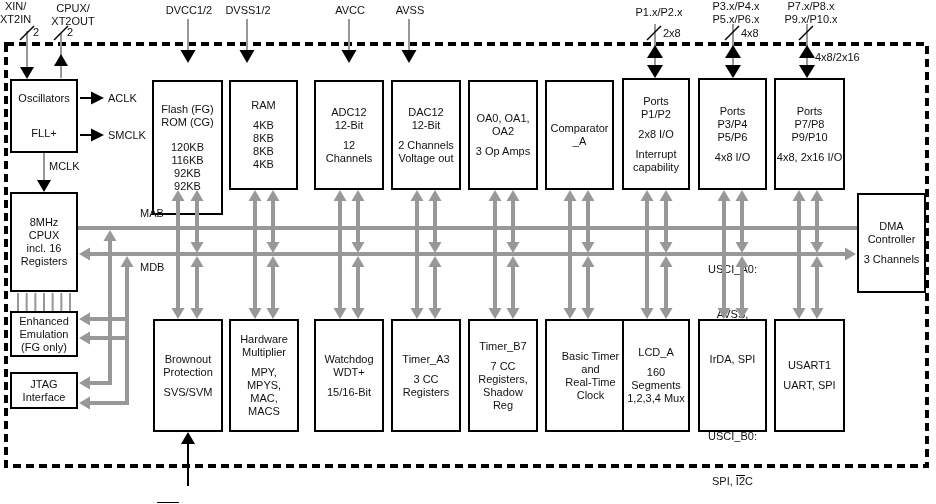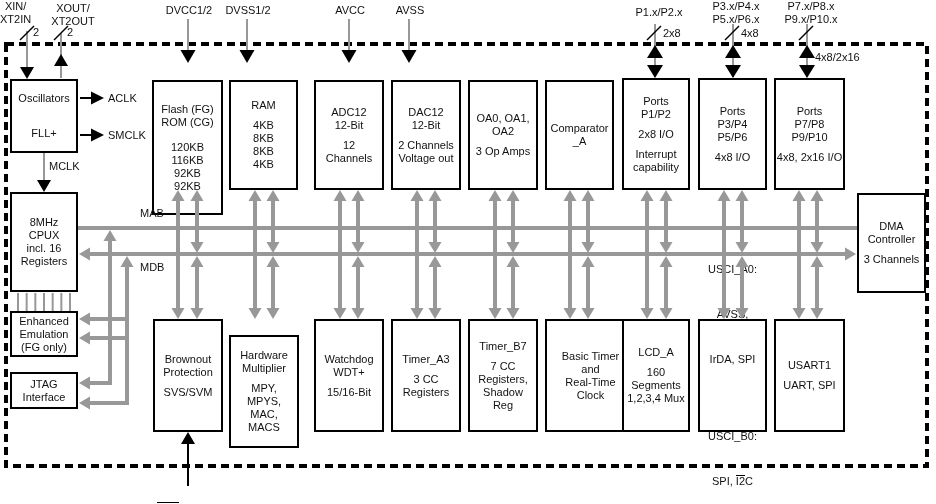--- a/index.html
+++ b/index.html
@@ -24,21 +24,21 @@
 </head>
 <body>
 
 <div id="canvas">
 
   <div class="lbl" style="left:0;top:2;width:46;">
     <div>XIN/</div>
     <div>XT2IN</div>
   </div>
   <div class="lbl" style="left:42;left:42px;top:2px;width:62px;">
-    <div>XOUT/</div>
+    <div>CPUX/</div>
     <div>XT2OUT</div>
   </div>
   <div class="lbl" style="left:153px;top:4px;width:72px;">DVCC1/2</div>
   <div class="lbl" style="left:212px;top:4px;width:72px;">DVSS1/2</div>
   <div class="lbl" style="left:314px;top:4px;width:72px;">AVCC</div>
   <div class="lbl" style="left:374px;top:4px;width:72px;">AVSS</div>
   <div class="lbl" style="left:616px;top:6px;width:86px;">P1.x/P2.x</div>
   <div class="lbl" style="left:693px;top:0px;width:86px;">
     <div>P3.x/P4.x</div>
     <div>P5.x/P6.x</div>
@@ -146,21 +146,21 @@
       <div class="ln">JTAG</div>
       <div class="ln">Interface</div>
     </div>
 
   <div class="block" style="left:153px;top:319px;width:70px;height:113px;">
       <div class="ln">Brownout</div>
       <div class="ln">Protection</div>
       <div class="gap"></div>
       <div class="ln">SVS/SVM</div>
     </div>
-  <div class="block" style="left:229px;top:319px;width:70px;height:113px;margin-top:16px;">
+  <div class="block" style="left:229px;top:319px;width:70px;height:113px;">
       <div class="ln">Hardware</div>
       <div class="ln">Multiplier</div>
       <div class="gap"></div>
       <div class="ln">MPY,</div>
       <div class="ln">MPYS,</div>
       <div class="ln">MAC,</div>
       <div class="ln">MACS</div>
     </div>
   <div class="block" style="left:314px;top:319px;width:70px;height:113px;">
       <div class="ln">Watchdog</div>

